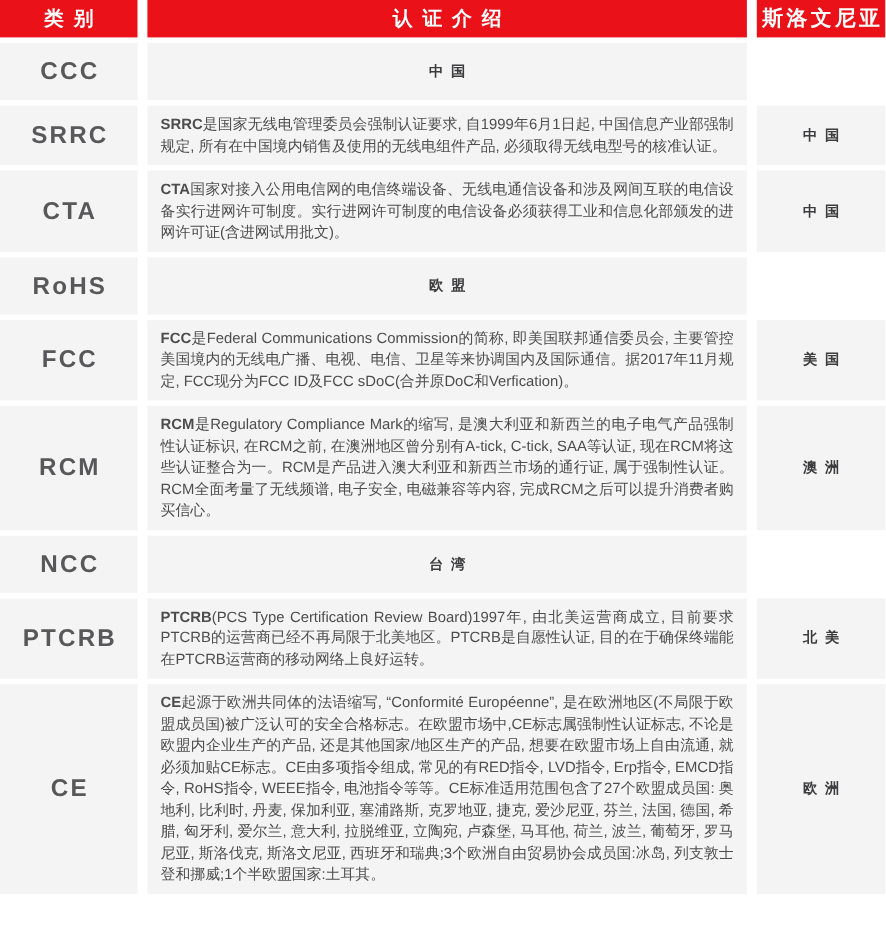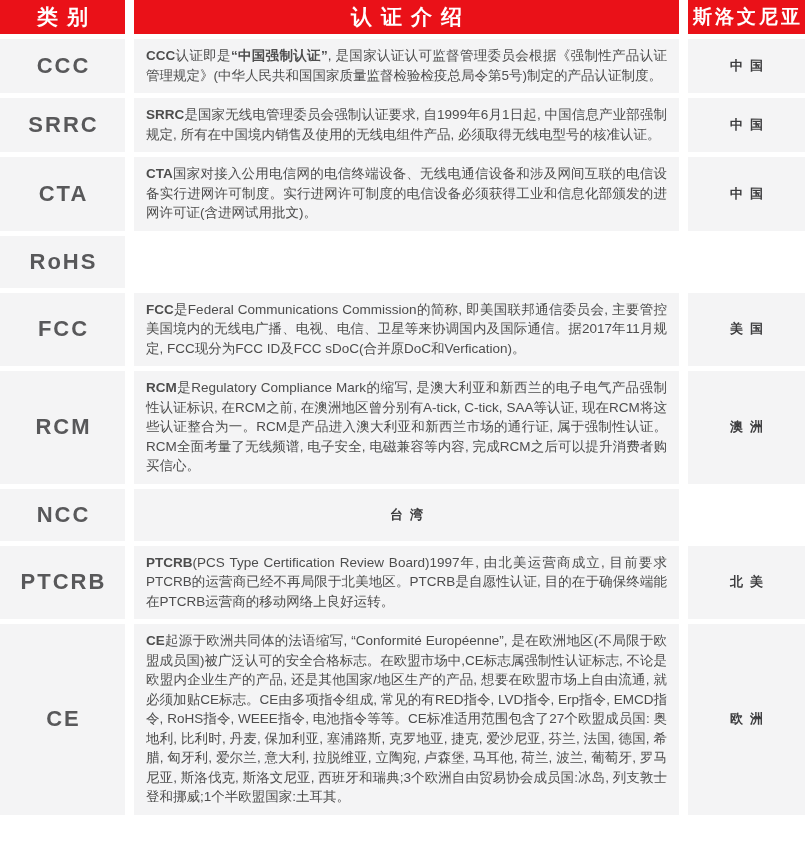--- a/index.html
+++ b/index.html
@@ -35,21 +35,21 @@
     justify-content: center;
   }
   
   .header-row .cell {
     background: var(--header-bg);
     color: var(--header-fg);
     height: 34px;
     font-weight: bold;
   }
   .header-cat, .header-intro {
-    font-size: 21px;
+    font-size: 18px;
     letter-spacing: 9px;
     padding-left: 9px; 
   }
   .header-region {
     font-size: 19px;
     letter-spacing: 3px;
     padding-left: 3px;
   }
   
   .cat-cell {
@@ -82,35 +82,35 @@
 
 <div class="cert-table">
   <div class="row header-row">
     <div class="cell header-cat">类别</div>
     <div class="cell header-intro">认证介绍</div>
     <div class="cell header-region">斯洛文尼亚</div>
   </div>
   <div id="table-body" style="display:flex;flex-direction:column;row-gap:5px;">
       <div class="row body-row">
         <div class="cell cat-cell">CCC</div>
-        <div class="cell desc-cell"><span class="seg bold">CCC</span><span class="seg">认证即是</span><span class="seg bold">“中国强制认证”</span><span class="seg">, 是国家认证认可监督管理委员会根据《强制性产品认证管理规定》(中华人民共和国国家质量监督检验检疫总局令第5号)制定的产品认证制度。</span></div>
         <div class="cell region-cell">中国</div>
       </div>
       <div class="row body-row">
         <div class="cell cat-cell">SRRC</div>
         <div class="cell desc-cell"><span class="seg bold">SRRC</span><span class="seg">是国家无线电管理委员会强制认证要求, 自1999年6月1日起, 中国信息产业部强制规定, 所有在中国境内销售及使用的无线电组件产品, 必须取得无线电型号的核准认证。</span></div>
         <div class="cell region-cell">中国</div>
       </div>
       <div class="row body-row">
         <div class="cell cat-cell">CTA</div>
         <div class="cell desc-cell"><span class="seg bold">CTA</span><span class="seg">国家对接入公用电信网的电信终端设备、无线电通信设备和涉及网间互联的电信设备实行进网许可制度。实行进网许可制度的电信设备必须获得工业和信息化部颁发的进网许可证(含进网试用批文)。</span></div>
         <div class="cell region-cell">中国</div>
       </div>
       <div class="row body-row">
         <div class="cell cat-cell">RoHS</div>
+        <div class="cell region-cell">欧盟</div>
       </div>
       <div class="row body-row">
         <div class="cell cat-cell">FCC</div>
         <div class="cell desc-cell"><span class="seg bold">FCC</span><span class="seg">是Federal Communications Commission的简称, 即美国联邦通信委员会, 主要管控美国境内的无线电广播、电视、电信、卫星等来协调国内及国际通信。据2017年11月规定, FCC现分为FCC ID及FCC sDoC(合并原DoC和Verfication)。</span></div>
         <div class="cell region-cell">美国</div>
       </div>
       <div class="row body-row">
         <div class="cell cat-cell">RCM</div>
         <div class="cell desc-cell"><span class="seg bold">RCM</span><span class="seg">是Regulatory Compliance Mark的缩写, 是澳大利亚和新西兰的电子电气产品强制性认证标识, 在RCM之前, 在澳洲地区曾分别有A-tick, C-tick, SAA等认证, 现在RCM将这些认证整合为一。RCM是产品进入澳大利亚和新西兰市场的通行证, 属于强制性认证。RCM全面考量了无线频谱, 电子安全, 电磁兼容等内容, 完成RCM之后可以提升消费者购买信心。</span></div>
         <div class="cell region-cell">澳洲</div>

